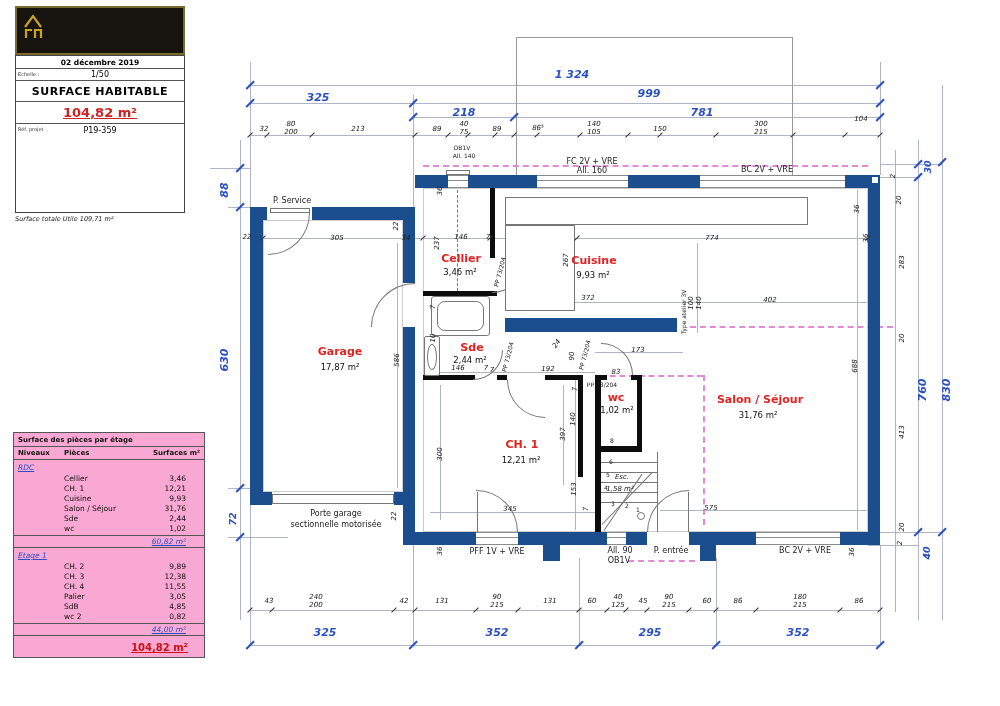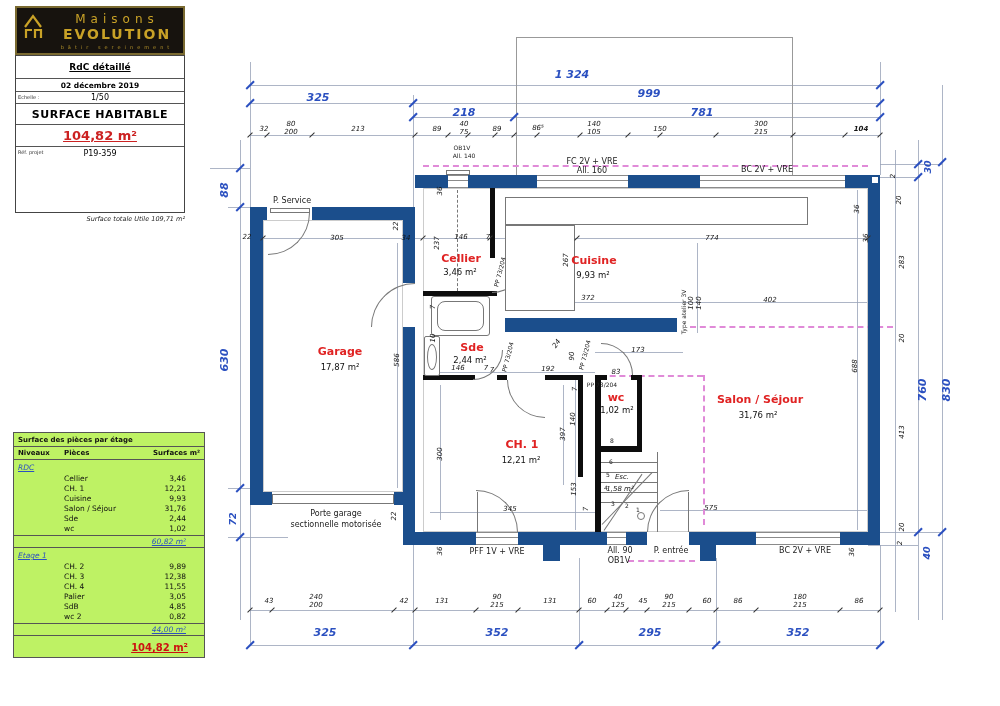--- a/index.html
+++ b/index.html
@@ -19,25 +19,25 @@
     align-items:center;justify-content:center;}
   .trow:last-child{border-bottom:none;}
   .t-alesia{height:54px;font-size:15px;font-weight:bold;color:#cc2222;letter-spacing:1px;}
   .t-draw{height:23px;font-size:9px;font-weight:bold;text-decoration:underline;}
   .t-date{height:13px;font-size:7.5px;font-weight:bold;}
   .t-scale{height:12px;font-size:8px;}
   .t-surfht{height:21px;font-size:11px;font-weight:bold;letter-spacing:.5px;}
   .t-surfv{height:22px;font-size:13px;font-weight:bold;color:#cc2222;text-decoration:underline;}
   .t-ref{height:12px;font-size:8px;}
   .mini-lab{position:absolute;left:2px;top:2px;font-size:5px;color:#333;}
-  .note{position:absolute;left:15px;top:215px;width:170px;text-align:right;font-size:6.5px;
+  .note{position:absolute;left:15px;top:215px;width:170px;text-align:left;font-size:6.5px;
     font-style:italic;color:#222;}
   
   .stable{position:absolute;left:13px;top:432px;width:192px;height:226px;border:1px solid #555;
-    box-sizing:border-box;background:#bef264;font-size:7.5px;color:#111;}
+    box-sizing:border-box;background:#f9a8d4;font-size:7.5px;color:#111;}
   .st-title{border-bottom:1px solid #555;font-weight:bold;font-size:7px;padding:3px 4px 2px;}
   .st-head{border-bottom:1px solid #555;display:flex;font-weight:bold;font-size:7px;padding:2px 4px;}
   .st-head span:nth-child(1){width:46px;}
   .st-head span:nth-child(2){flex:1;}
   .st-head span:nth-child(3){width:58px;text-align:right;}
   .st-level{color:#2b50c0;font-style:italic;text-decoration:underline;padding:3px 4px 1px;}
   .st-row{display:flex;padding:1px 4px 0;}
   .st-row span:nth-child(1){width:46px;}
   .st-row span:nth-child(2){flex:1;}
   .st-row span:nth-child(3){width:58px;text-align:right;padding-right:14px;}
@@ -76,29 +76,23 @@
 </head>
 <body>
 
 <div class="page">
 
   <div class="logo">
     <svg width="34" height="30" viewBox="0 0 34 30">
       <path d="M4 14 L12 3 L20 14" fill="none" stroke="#c9a227" stroke-width="2.2"></path>
       <path d="M5 25 L5 17 L11 17 M14 25 L14 17 L20 17 L20 25" fill="none" stroke="#c9a227" stroke-width="2.2"></path>
     </svg>
-    <div class="logo-text">
-      <div class="logo-l1">Maisons</div>
-      <div class="logo-l2">EVOLUTION</div>
-      <div class="logo-l3">bâtir sereinement</div>
-    </div>
   </div>
 
   <div class="tblock">
-    <div class="trow t-draw">RdC détaillé</div>
     <div class="trow t-date">02 décembre 2019</div>
     <div class="trow t-scale">
       <span class="mini-lab">Echelle :</span>
       <span>1/50</span>
     </div>
     <div class="trow t-surfht">SURFACE HABITABLE</div>
     <div class="trow t-surfv">104,82 m²</div>
     <div class="trow t-ref">
       <span class="mini-lab">Réf. projet</span>
       <span>P19-359</span>
@@ -375,21 +369,21 @@
       <span class="pl dim" style="left: 464px; top: 132px;">75</span>
       <span class="pl tiny" style="left: 462px; top: 148px;">OB1V</span>
       <span class="pl tiny" style="left: 464px; top: 156px;">All. 140</span>
       <span class="pl dim" style="left: 497px; top: 129px;">89</span>
       <span class="pl dim" style="left: 538px; top: 128px;">86⁵</span>
       <span class="pl dim" style="left: 594px; top: 124px;">140</span>
       <span class="pl dim" style="left: 594px; top: 132px;">105</span>
       <span class="pl dim" style="left: 660px; top: 129px;">150</span>
       <span class="pl dim" style="left: 761px; top: 124px;">300</span>
       <span class="pl dim" style="left: 761px; top: 132px;">215</span>
-      <span class="pl dim" style="left: 861px; top: 129px; font-weight: bold;">104</span>
+      <span class="pl dim" style="left: 861px; top: 119px;">104</span>
       <span class="pl ann" style="left: 592px; top: 162px;">FC 2V + VRE</span>
       <span class="pl ann" style="left: 592px; top: 171px;">All. 160</span>
       <span class="pl ann" style="left: 767px; top: 170px;">BC 2V + VRE</span>
       <span class="pl ann" style="left: 292px; top: 201px;">P. Service</span>
       <span class="pl total" style="left: 224px; top: 190px; transform: translate(-50%, -50%) rotate(-90deg);">88</span>
       <span class="pl total" style="left: 224px; top: 360px; transform: translate(-50%, -50%) rotate(-90deg);">630</span>
       <span class="pl total2" style="left: 233px; top: 519px; transform: translate(-50%, -50%) rotate(-90deg);">72</span>
       <span class="pl dim" style="left: 247px; top: 237px;">22</span>
       <span class="pl dim" style="left: 337px; top: 238px;">305</span>
       <span class="pl dim" style="left: 406px; top: 238px;">34</span>

